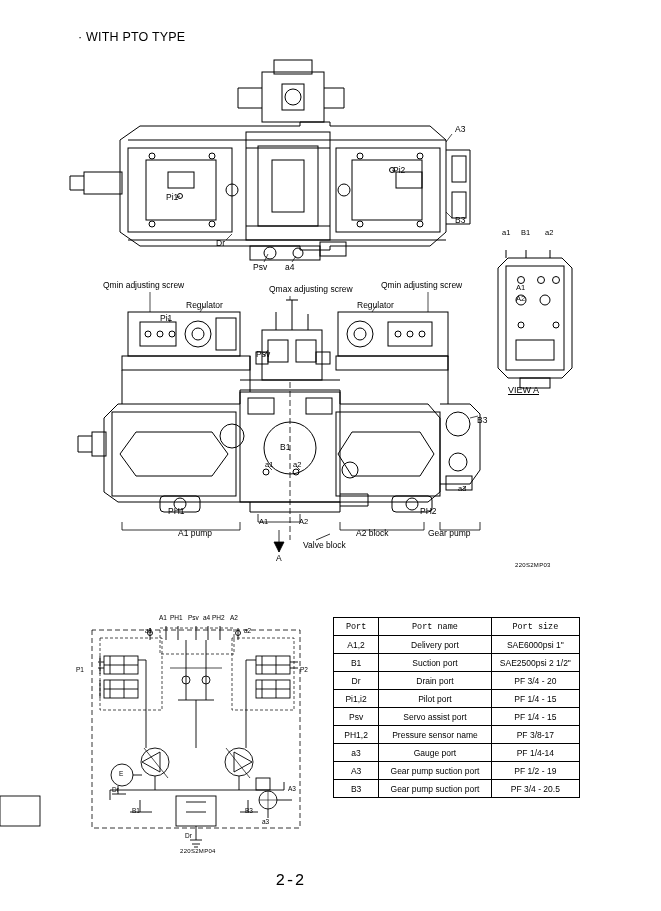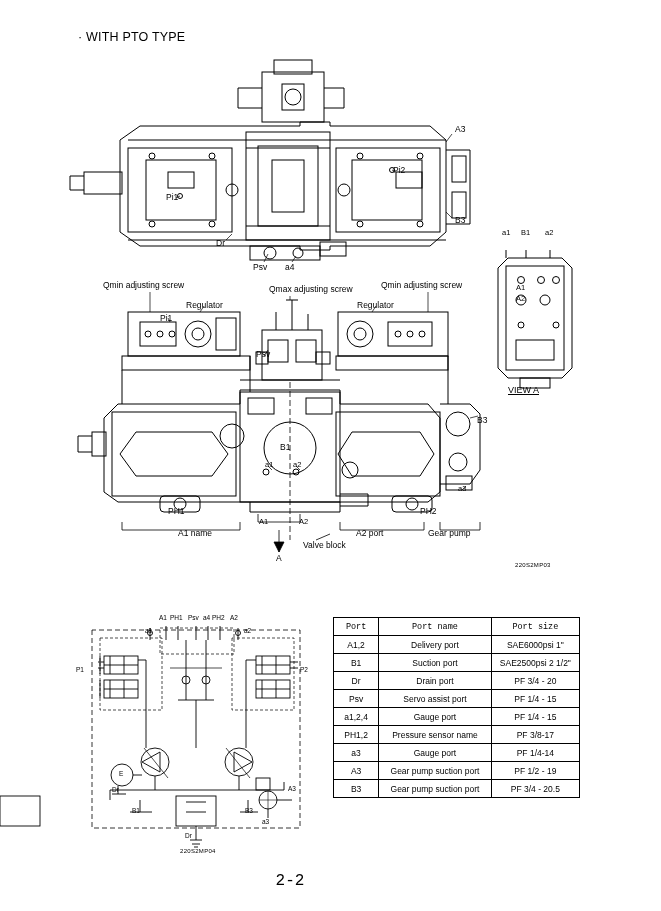--- a/index.html
+++ b/index.html
@@ -240,22 +240,22 @@
   <div class="lbl" style="left:256px;top:349px;">Psv</div>
   <div class="lbl" style="left:477px;top:415px;">B3</div>
   <div class="lbl" style="left:280px;top:442px;">B1</div>
   <div class="lbl sm" style="left:265px;top:460px;">a1</div>
   <div class="lbl sm" style="left:293px;top:460px;">a2</div>
   <div class="lbl sm" style="left:458px;top:484px;">a3</div>
   <div class="lbl" style="left:168px;top:506px;">PH1</div>
   <div class="lbl" style="left:420px;top:506px;">PH2</div>
   <div class="lbl sm" style="left:259px;top:517px;">A1</div>
   <div class="lbl sm" style="left:299px;top:517px;">A2</div>
-  <div class="lbl" style="left:178px;top:528px;">A1 name</div>
-  <div class="lbl" style="left:356px;top:528px;">A2 port</div>
+  <div class="lbl" style="left:178px;top:528px;">A1 pump</div>
+  <div class="lbl" style="left:356px;top:528px;">A2 block</div>
   <div class="lbl" style="left:428px;top:528px;">Gear pump</div>
   <div class="lbl" style="left:303px;top:540px;">Valve block</div>
   <div class="lbl" style="left:276px;top:553px;">A</div>
 
   <div class="code" style="left:515px;top:562px;">220S2MP03</div>
 
   <div class="svgwrap">
   <svg width="661" height="870" viewBox="0 0 661 870">
     <g fill="none" stroke="#000" stroke-width="0.9">
 
@@ -363,30 +363,30 @@
         <td>B1</td>
         <td>Suction port</td>
         <td>SAE2500psi 2 1/2"</td>
       </tr>
       <tr>
         <td>Dr</td>
         <td>Drain port</td>
         <td>PF 3/4 - 20</td>
       </tr>
       <tr>
+        <td>Pi1,i2</td>
+        <td>Pilot port</td>
+        <td>PF 1/4 - 15</td>
+      </tr>
+      <tr>
         <td>Psv</td>
         <td>Servo assist port</td>
         <td>PF 1/4 - 15</td>
       </tr>
       <tr>
-        <td>a1,2,4</td>
-        <td>Gauge port</td>
-        <td>PF 1/4 - 15</td>
-      </tr>
-      <tr>
         <td>PH1,2</td>
         <td>Pressure sensor name</td>
         <td>PF 3/8-17</td>
       </tr>
       <tr>
         <td>a3</td>
         <td>Gauge port</td>
         <td>PF 1/4-14</td>
       </tr>
       <tr>

